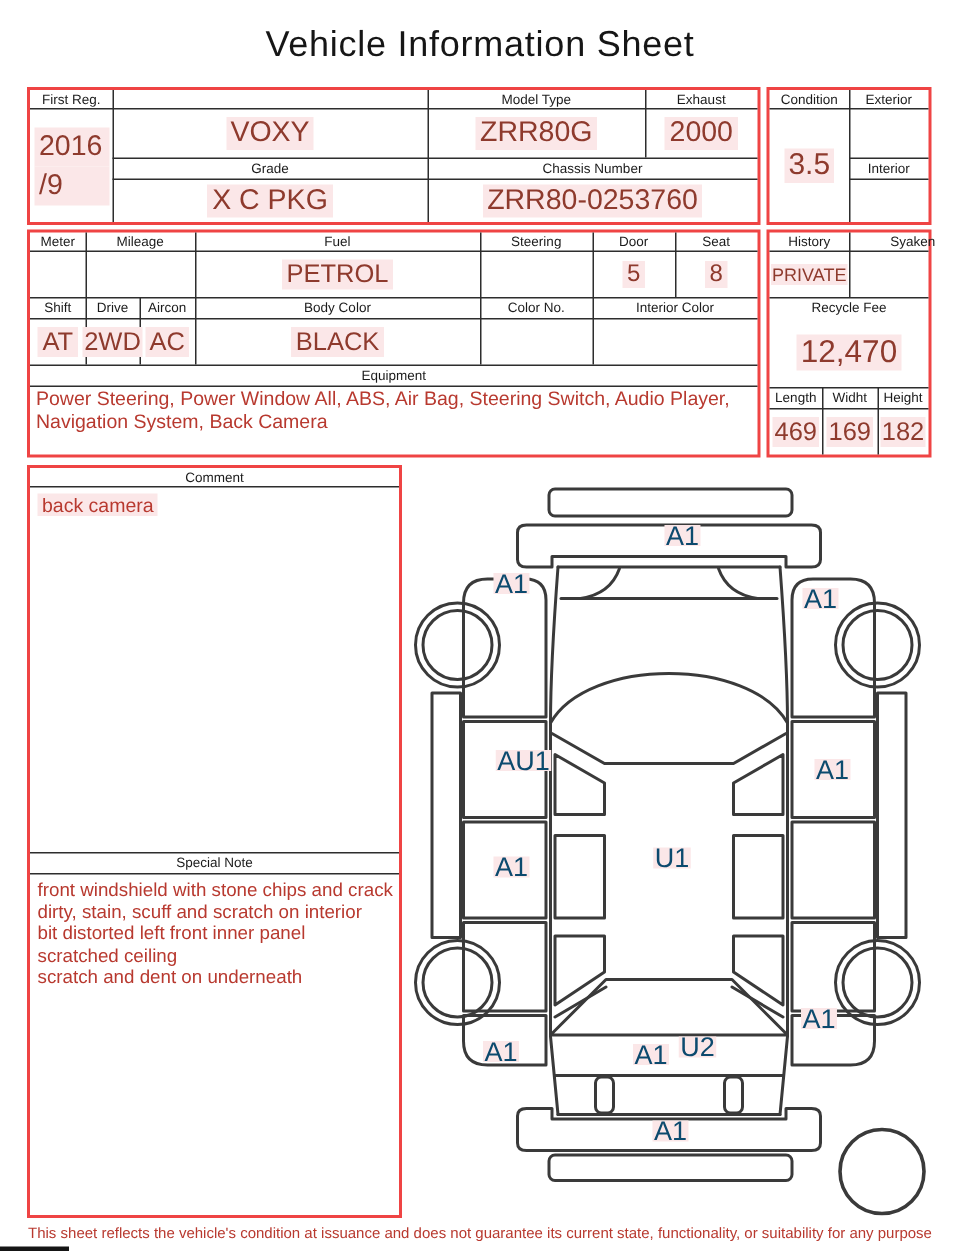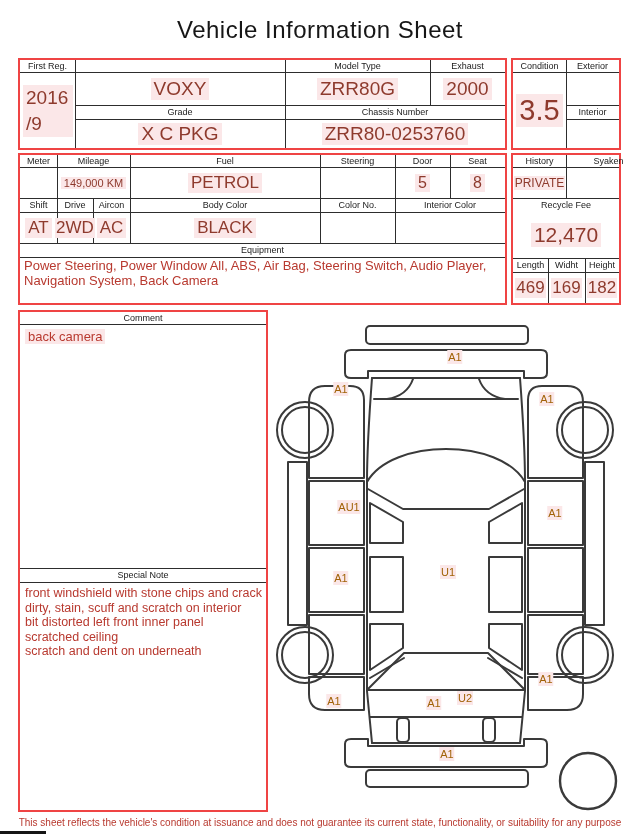--- a/index.html
+++ b/index.html
@@ -17,21 +17,21 @@
   .pk{background:#fbe7e8;padding:0 3px;}
   .equip{position:absolute;left:4px;top:103px;width:477px;font-size:13px;line-height:15px;
          color:#b8392f;overflow-wrap:anywhere;}
   .comment-text{position:absolute;left:5px;top:17px;font-size:13px;color:#b8392f;}
   .notes{position:absolute;left:5px;top:274px;width:237px;font-size:12.5px;
          line-height:14.5px;color:#b8392f;overflow-wrap:anywhere;}
   .firstreg{position:absolute;left:3px;top:13px;width:50px;height:75px;display:flex;
             flex-direction:column;justify-content:center;color:#8e3a2d;font-size:19px;
             line-height:26px;}
   .diagram{position:absolute;left:270px;top:310px;width:370px;height:505px;}
-  .dmg{position:absolute;transform:translate(-50%,-50%);font-size:11px;color:#a16207;
+  .dmg{position:absolute;transform:translate(-50%,-50%);font-size:18px;color:#0c4a6e;
        background:#fbe7e8;padding:0 1px;line-height:14px;white-space:nowrap;}
   .footer{position:absolute;left:0;top:817px;width:100%;text-align:center;font-size:10px;
           color:#b8392f;}
   .edge-mark{position:absolute;left:0;top:831px;width:46px;height:3px;background:#151515;}
   svg{display:block;}
 </style>
 </head>
 <body>
 
 <div class="sheet">
@@ -72,21 +72,21 @@
   </div>
 
   <div class="box" style="left:511px;top:58px;width:110px;height:92px;">
     <div class="v" style="left:53px;top:0;height:88px;"></div>
     <div class="h" style="top:12px;left:0;width:106px;"></div>
     <div class="h" style="top:45px;left:53px;width:53px;"></div>
     <div class="h" style="top:59px;left:53px;width:53px;"></div>
     <div class="lab" style="left:0;top:0;width:53px;height:12px;">Condition</div>
     <div class="lab" style="left:53px;top:0;width:53px;height:12px;">Exterior</div>
     <div class="lab" style="left:53px;top:45px;width:53px;height:14px;">Interior</div>
-    <div class="val" style="left:0;top:12px;width:53px;height:76px;font-size:29px;">
+    <div class="val" style="left:0;top:12px;width:53px;height:76px;font-size:20px;">
         <span class="pk">3.5</span>
       </div>
     <div class="val" style="left:53px;top:12px;width:53px;height:33px;font-size:12px;"></div>
     <div class="val" style="left:53px;top:59px;width:53px;height:29px;font-size:12px;"></div>
   </div>
 
   <div class="box" style="left:18px;top:153px;width:489px;height:152px;">
     <div class="v" style="left:37px;top:0;height:88px;"></div>
     <div class="v" style="left:110px;top:0;height:88px;"></div>
     <div class="v" style="left:300px;top:0;height:88px;"></div>
@@ -98,23 +98,20 @@
     <div class="h" style="top:57px;left:0;width:485px;"></div>
     <div class="h" style="top:88px;left:0;width:485px;"></div>
     <div class="h" style="top:102px;left:0;width:485px;"></div>
     <div class="lab" style="left:0;top:0;width:37px;height:12px;">Meter</div>
     <div class="lab" style="left:37px;top:0;width:73px;height:12px;">Mileage</div>
     <div class="lab" style="left:110px;top:0;width:190px;height:12px;">Fuel</div>
     <div class="lab" style="left:300px;top:0;width:75px;height:12px;">Steering</div>
     <div class="lab" style="left:375px;top:0;width:55px;height:12px;">Door</div>
     <div class="lab" style="left:430px;top:0;width:55px;height:12px;">Seat</div>
     <div class="val" style="left:0;top:12px;width:37px;height:31px;font-size:11px;"></div>
-    <div class="val" style="left:37px;top:12px;width:73px;height:31px;font-size:11px;">
-        <span class="pk">149,000 KM</span>
-      </div>
     <div class="val" style="left:110px;top:12px;width:190px;height:31px;font-size:17px;">
         <span class="pk">PETROL</span>
       </div>
     <div class="val" style="left:300px;top:12px;width:75px;height:31px;font-size:12px;"></div>
     <div class="val" style="left:375px;top:12px;width:55px;height:31px;font-size:16px;">
         <span class="pk">5</span>
       </div>
     <div class="val" style="left:430px;top:12px;width:55px;height:31px;font-size:16px;">
         <span class="pk">8</span>
       </div>

